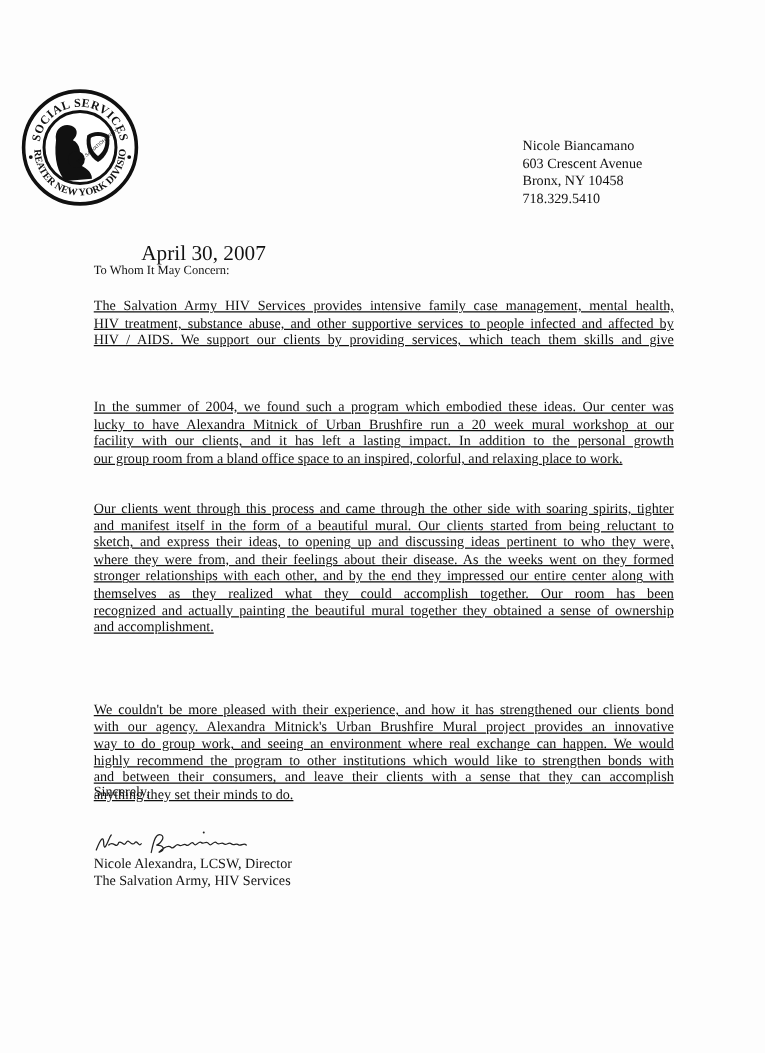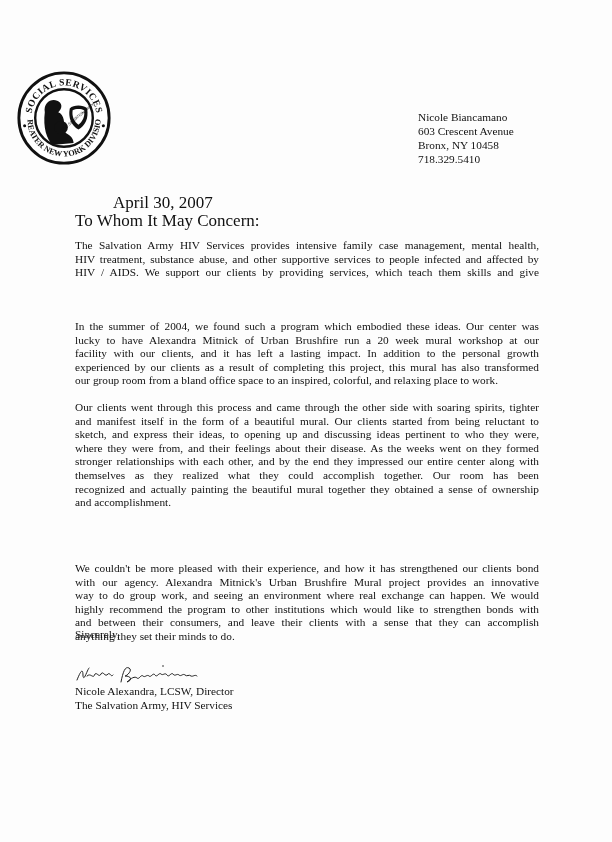--- a/index.html
+++ b/index.html
@@ -3,22 +3,22 @@
   <meta charset="utf-8">
   <style>
     html, body { margin: 0; padding: 0; background: #ffffff; }
     body { width: 612px; height: 842px; position: relative; overflow: hidden;
       font-family: "Liberation Serif", serif; color: #111; }
     .page { position: absolute; inset: 0; background: #fdfdfd; }
     .logo { position: absolute; left: 16px; top: 70px; width: 96px; height: 96px; }
     .sender { position: absolute; left: 418px; top: 110px; font-size: 11.3px; line-height: 14px; }
     .sender div { white-space: nowrap; }
     .date { position: absolute; left: 75px; top: 193px; font-size: 17px; margin-left: 38px; }
-    .salutation { position: absolute; left: 75px; top: 211px; font-size: 17px; }
-    .body-text { position: absolute; left: 75px; width: 464px; font-size: 11.3px; line-height: 13.6px; }
+    .salutation { position: absolute; left: 75px; top: 211px; font-size: 10px; }
+    .body-text { position: absolute; left: 75px; width: 464px; font-size: 11.3px; line-height: 13.6px; text-decoration: underline; }
     .body-text .ln { display: block; text-align: justify; text-align-last: justify; white-space: nowrap; }
     .body-text .ln.last { text-align-last: left; }
     #p1 { top: 239px; }
     #p2 { top: 320px; }
     #p3 { top: 401px; }
     #p4 { top: 543px; margin-top: 19px; }
     .closing { position: absolute; left: 75px; top: 628px; font-size: 11.3px; }
     .signature { position: absolute; left: 75px; top: 662px; width: 160px; height: 26px; }
     .sig-name { position: absolute; left: 75px; top: 685px; font-size: 11.3px; line-height: 13.5px; }
   </style>
@@ -63,21 +63,20 @@
 
   <div class="body-text" id="p1">
       <span class="ln">The Salvation Army HIV Services provides intensive family case management, mental health,</span>
       <span class="ln">HIV treatment, substance abuse, and other supportive services to people infected and affected by</span>
       <span class="ln">HIV / AIDS.  We support our clients by providing services, which teach them skills and give</span>
     </div>
   <div class="body-text" id="p2">
       <span class="ln">In the summer of 2004, we found such a program which embodied these ideas.  Our center was</span>
       <span class="ln">lucky to have Alexandra Mitnick of Urban Brushfire run a 20 week mural workshop at our</span>
       <span class="ln">facility with our clients, and it has left a lasting impact.  In addition to the personal growth</span>
-      <span class="ln">experienced by our clients as a result of completing this project, this mural has also transformed</span>
       <span class="ln last">our group room from a bland office space to an inspired, colorful, and relaxing place to work.</span>
     </div>
   <div class="body-text" id="p3">
       <span class="ln">Our clients went through this process and came through the other side with soaring spirits, tighter</span>
       <span class="ln">and manifest itself in the form of a beautiful mural.  Our clients started from being reluctant to</span>
       <span class="ln">sketch, and express their ideas, to opening up and discussing ideas pertinent to who they were,</span>
       <span class="ln">where they were from, and their feelings about their disease.  As the weeks went on they formed</span>
       <span class="ln">stronger relationships with each other, and by the end they impressed our entire center along with</span>
       <span class="ln">themselves as they realized what they could accomplish together.   Our room has been</span>
       <span class="ln">recognized and actually painting the beautiful mural together they obtained a sense of ownership</span>

